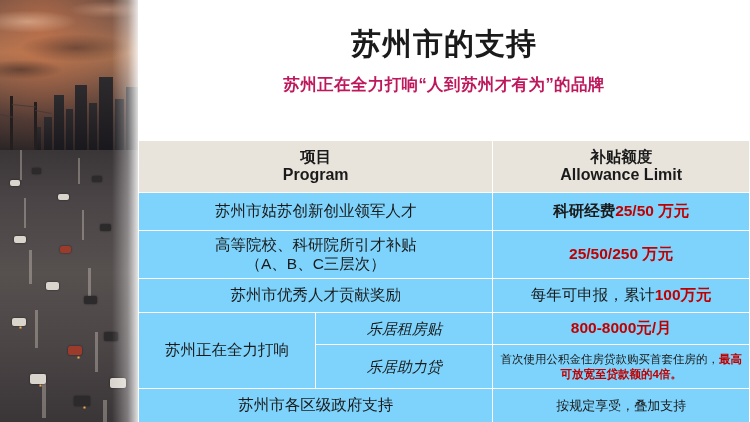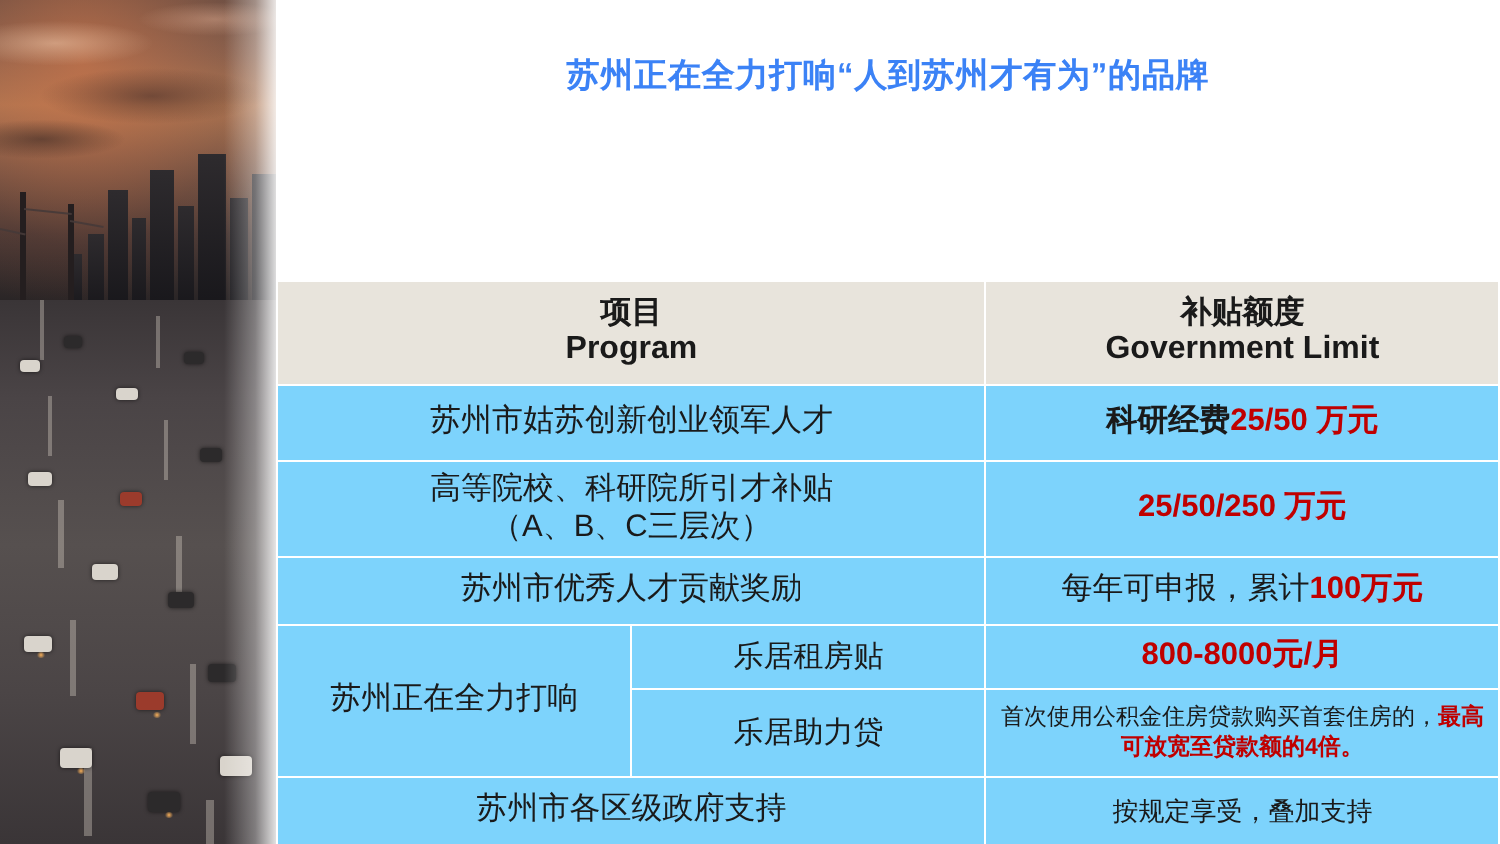--- a/index.html
+++ b/index.html
@@ -89,21 +89,21 @@
     font-family: "Liberation Sans", sans-serif;
     font-size: 30px;
     font-weight: 700;
     color: #1a1a1a;
     letter-spacing: 1px;
   }
   .subtitle-cn {
     margin-top: 9px;
     font-size: 16.5px;
     font-weight: 700;
-    color: #3b82f6;
+    color: #be185d;
     letter-spacing: 0.4px;
   }
   .url {
     margin-top: 5px;
     font-size: 12.5px;
     color: #1a1a1a;
     font-family: "Liberation Sans", sans-serif;
   }
 
   
@@ -144,21 +144,21 @@
   .red { color: #c00000; }
   .red-b { color: #c00000; font-weight: 700; }
   .small-note {
     font-size: 11.5px;
     line-height: 1.3;
     font-weight: 400;
     padding: 0 4px;
   }
   .small-note .em { font-weight: 700; color: #c00000; }
   .plain { font-size: 13px; font-weight: 400; }
-  .sub-label { font-size: 15px; }
+  .sub-label { font-size: 15px; font-style: italic; }
   td.merged-left { font-size: 15.5px; }
 </style>
 </head>
 <body>
 
 <div id="slide">
 
   <div id="photo">
     <div class="sky"></div>
     <div class="clouds"></div>
@@ -215,34 +215,35 @@
       <div class="glow" style="left:18px; top:176px;"></div>
       <div class="glow" style="left:76px; top:206px;"></div>
       <div class="glow" style="left:38px; top:234px;"></div>
       <div class="glow" style="left:82px; top:256px;"></div>
     </div>
 
     <div class="photo-fade"></div>
   </div>
 
   <div id="header">
+    <div class="title-cn">苏州市的支持</div>
     <div class="subtitle-cn">苏州正在全力打响“人到苏州才有为”的品牌</div>
   </div>
 
   <div id="table-wrap">
     <table class="grant">
       <thead>
         <tr>
           <th colspan="2" style="width:58%;">
             <div>项目</div>
             <div class="en">Program</div>
           </th>
           <th style="width:42%;">
             <div>补贴额度</div>
-            <div class="en">Government Limit</div>
+            <div class="en">Allowance Limit</div>
           </th>
         </tr>
       </thead>
       <tbody>
 
         <tr style="height:38px;">
           <td colspan="2">苏州市姑苏创新创业领军人才</td>
           <td class="amount">
             <span>科研经费</span><span class="red-b">25/50 万元</span>
           </td>

